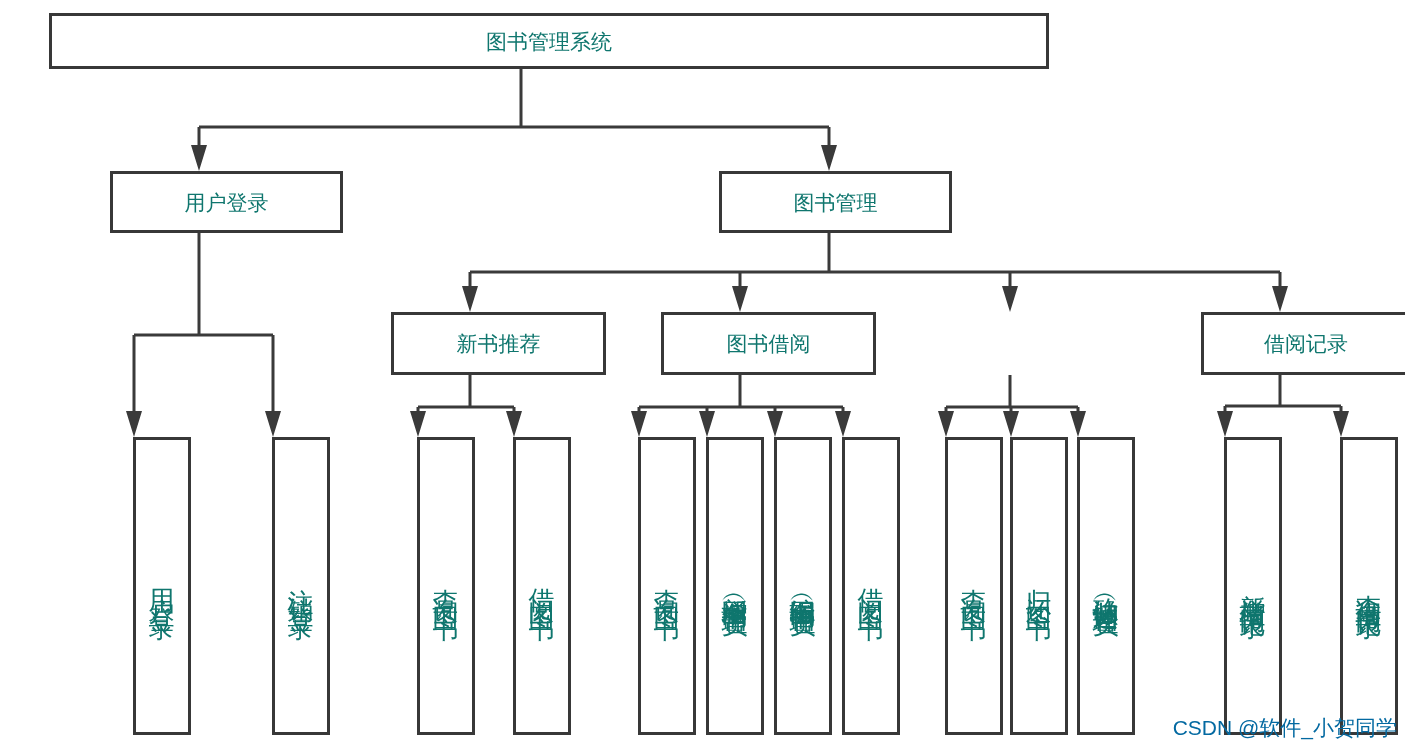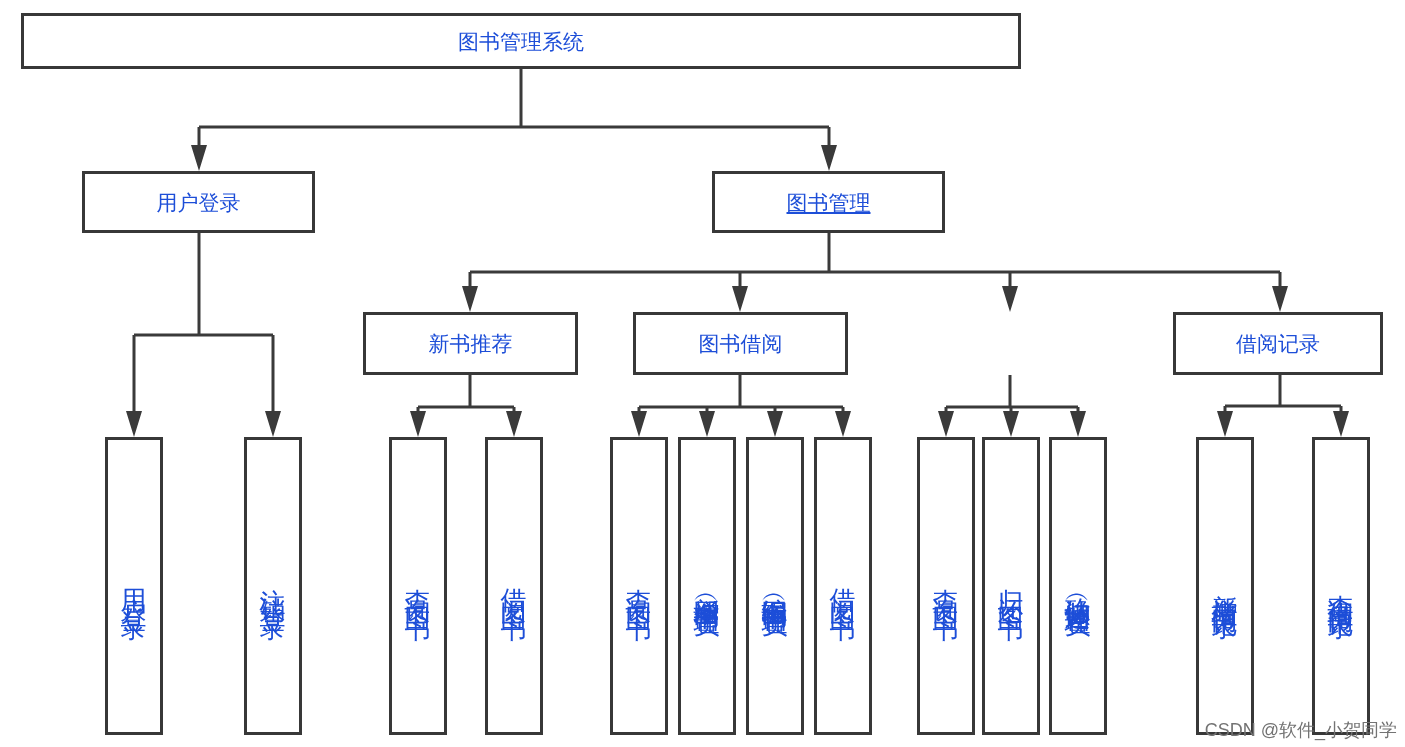--- a/index.html
+++ b/index.html
@@ -7,43 +7,44 @@
   #canvas{position:relative;width:1405px;height:747px;background:#ffffff;overflow:hidden;}
   #connectors{position:absolute;left:0;top:0;width:1405px;height:747px;}
   .box{
     position:absolute;
     box-sizing:border-box;
     border:3px solid #383838;
     background:#ffffff;
     display:flex;
     align-items:center;
     justify-content:center;
-    color:#1d4ed8;
+    color:#0f766e;
+    margin-left:28px;
   }
   .hlabel{font-size:21px;line-height:1;white-space:nowrap;}
   .root{left:21px;top:13px;width:1000px;height:56px;}
   .lvl2{top:171px;width:233px;height:62px;}
   .lvl3{top:312px;width:215px;height:63px;}
   .leaf{top:437px;width:58px;height:298px;}
   .v{
     writing-mode:vertical-rl;
     text-orientation:mixed;
     font-size:26px;
     line-height:1;
     white-space:nowrap;
   }
   .ls4{letter-spacing:9px;}
   .ls6{letter-spacing:4px;}
   .ls9{letter-spacing:2px;}
   .watermark{
     position:absolute;
     right:8px;
     bottom:5px;
-    font-size:18px;
-    color:#737373;
+    font-size:21px;
+    color:#0369a1;
     z-index:10;
     white-space:nowrap;
   }
 </style>
 </head>
 <body>
 
 <div id="canvas">
 
   <svg id="connectors" viewBox="0 0 1405 747" xmlns="http://www.w3.org/2000/svg">
@@ -103,21 +104,21 @@
       M1333,411 L1349,411 L1341,437 Z"></path>
   </svg>
 
   <div class="box root">
     <span class="hlabel">图书管理系统</span>
   </div>
 
   <div class="box lvl2" style="left:82px;">
     <span class="hlabel">用户登录</span>
   </div>
-  <div class="box lvl2" style="left:712px;text-decoration:underline;">
+  <div class="box lvl2" style="left:691px;">
     <span class="hlabel">图书管理</span>
   </div>
 
   <div class="box lvl3" style="left:363px;">
     <span class="hlabel">新书推荐</span>
   </div>
   <div class="box lvl3" style="left:633px;">
     <span class="hlabel">图书借阅</span>
   </div>
   <div class="box lvl3" style="left:1173px;width:210px;">

